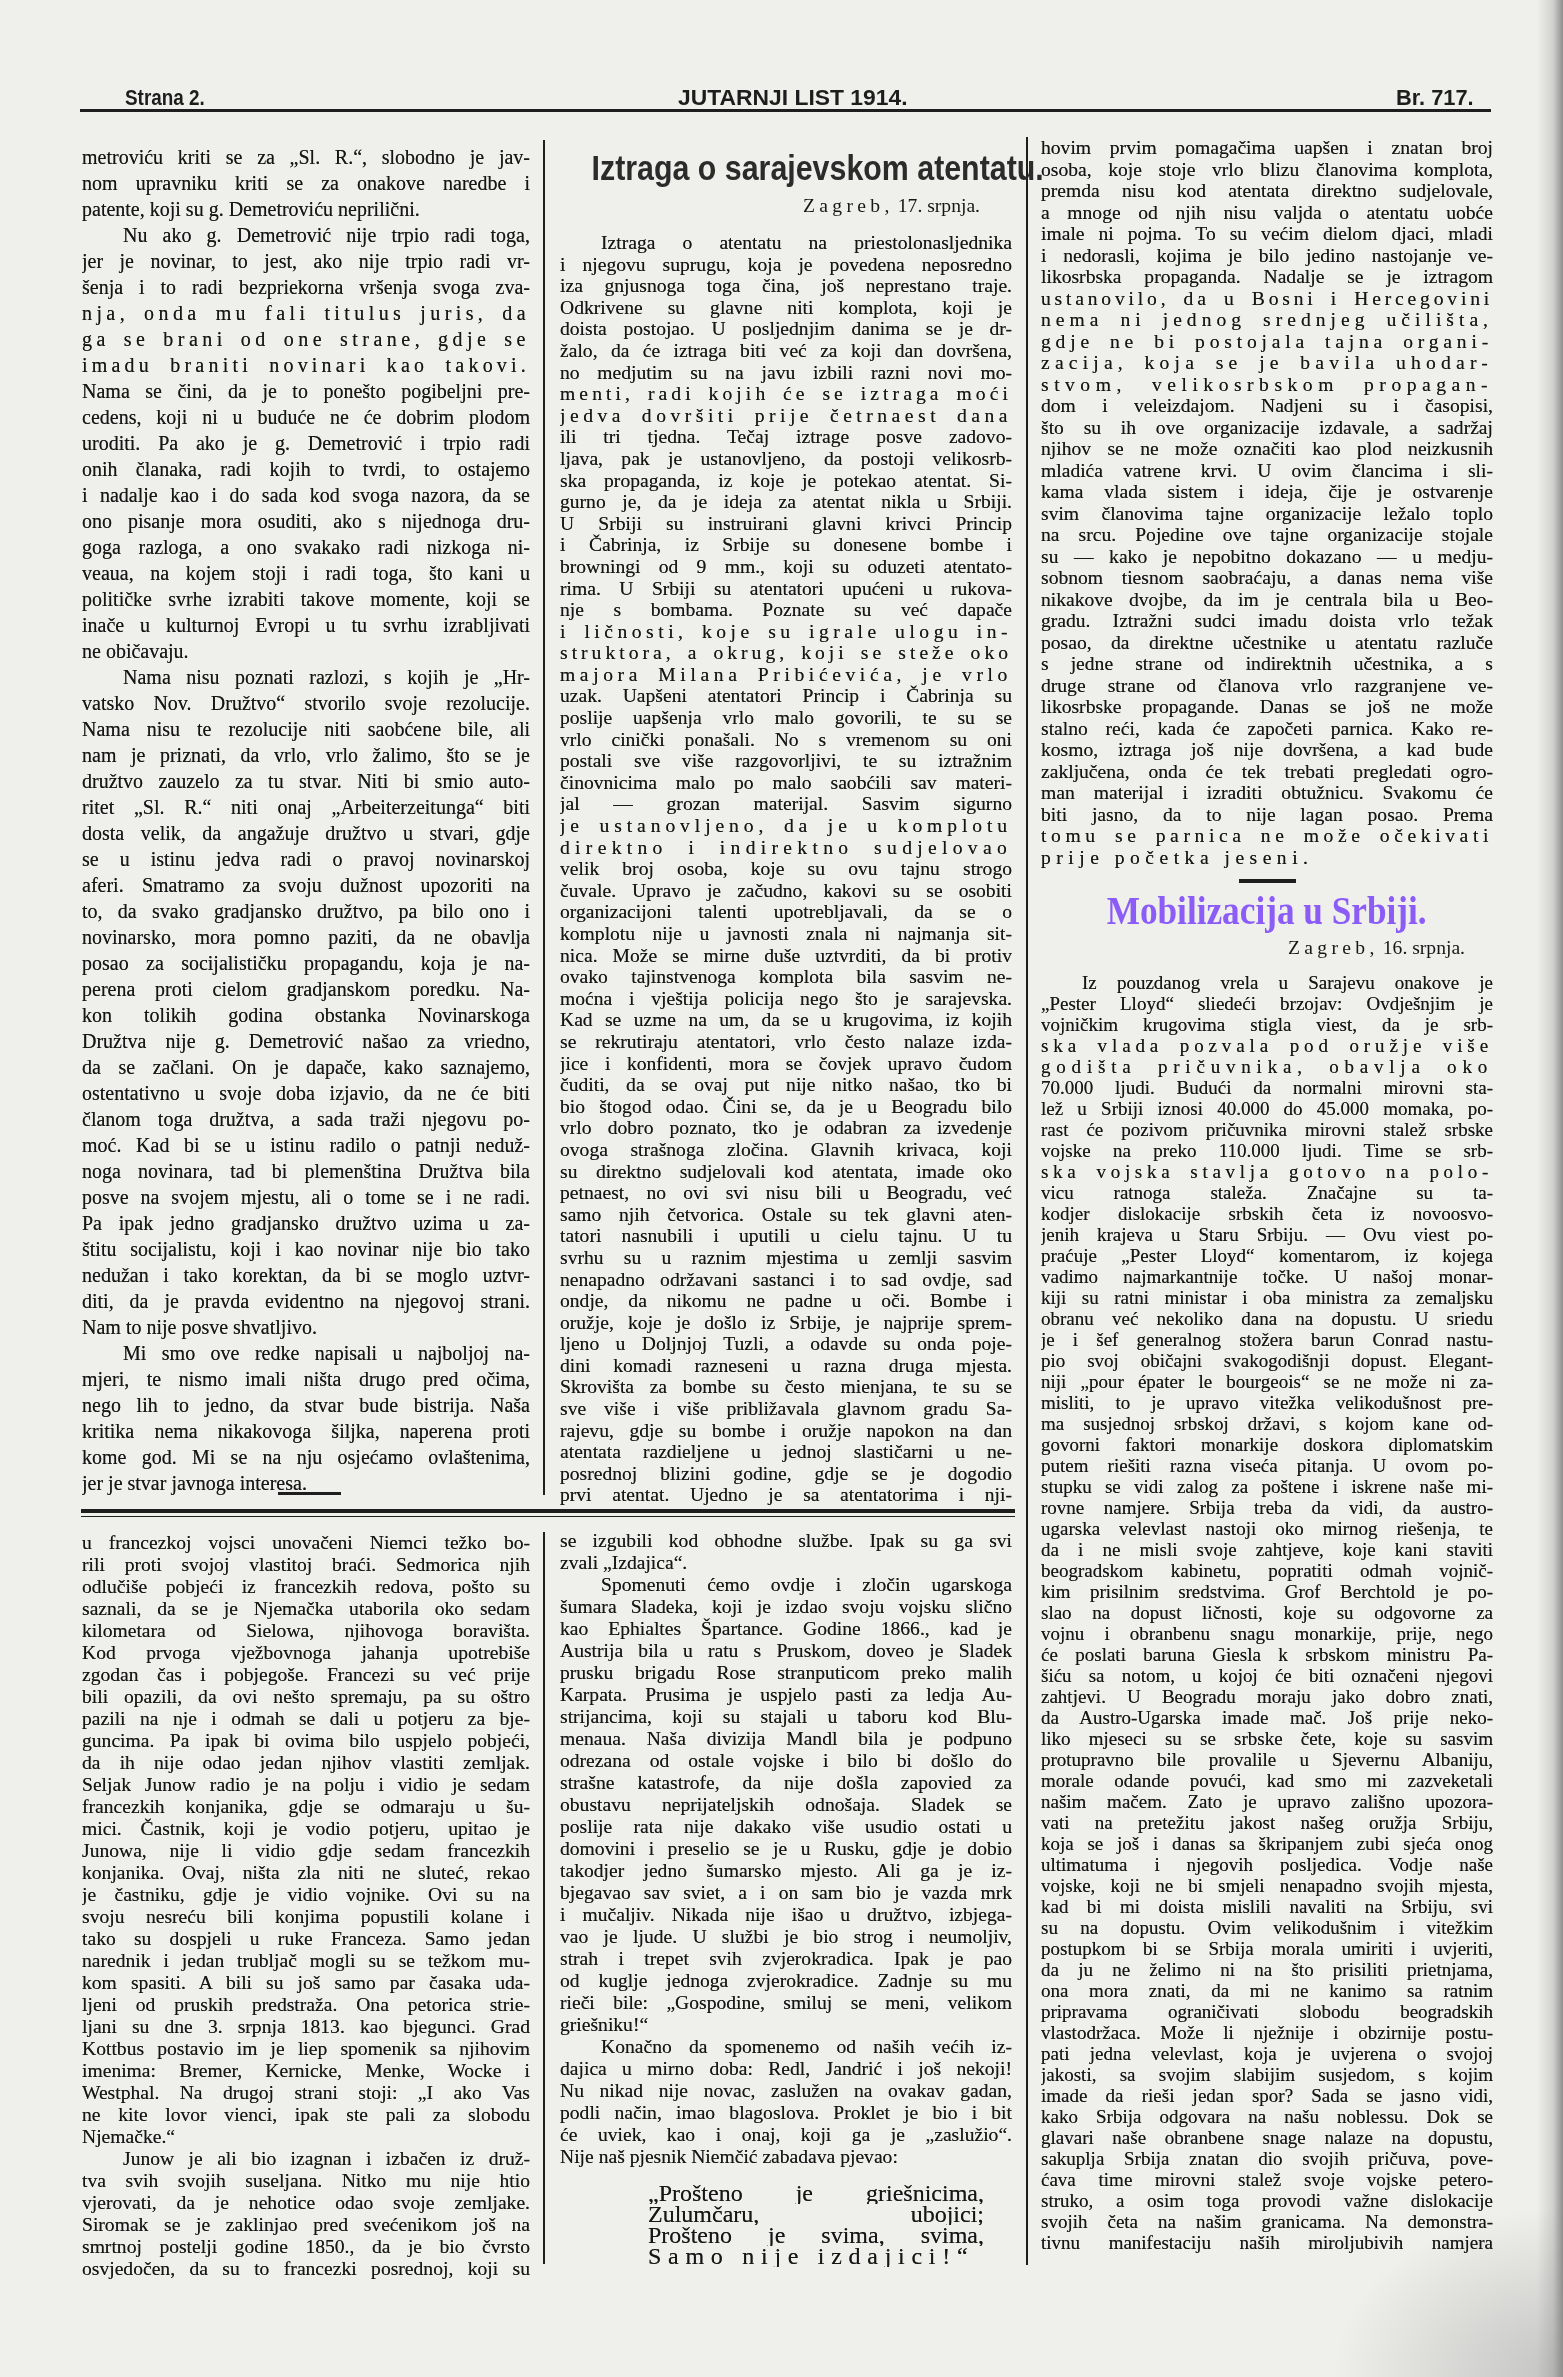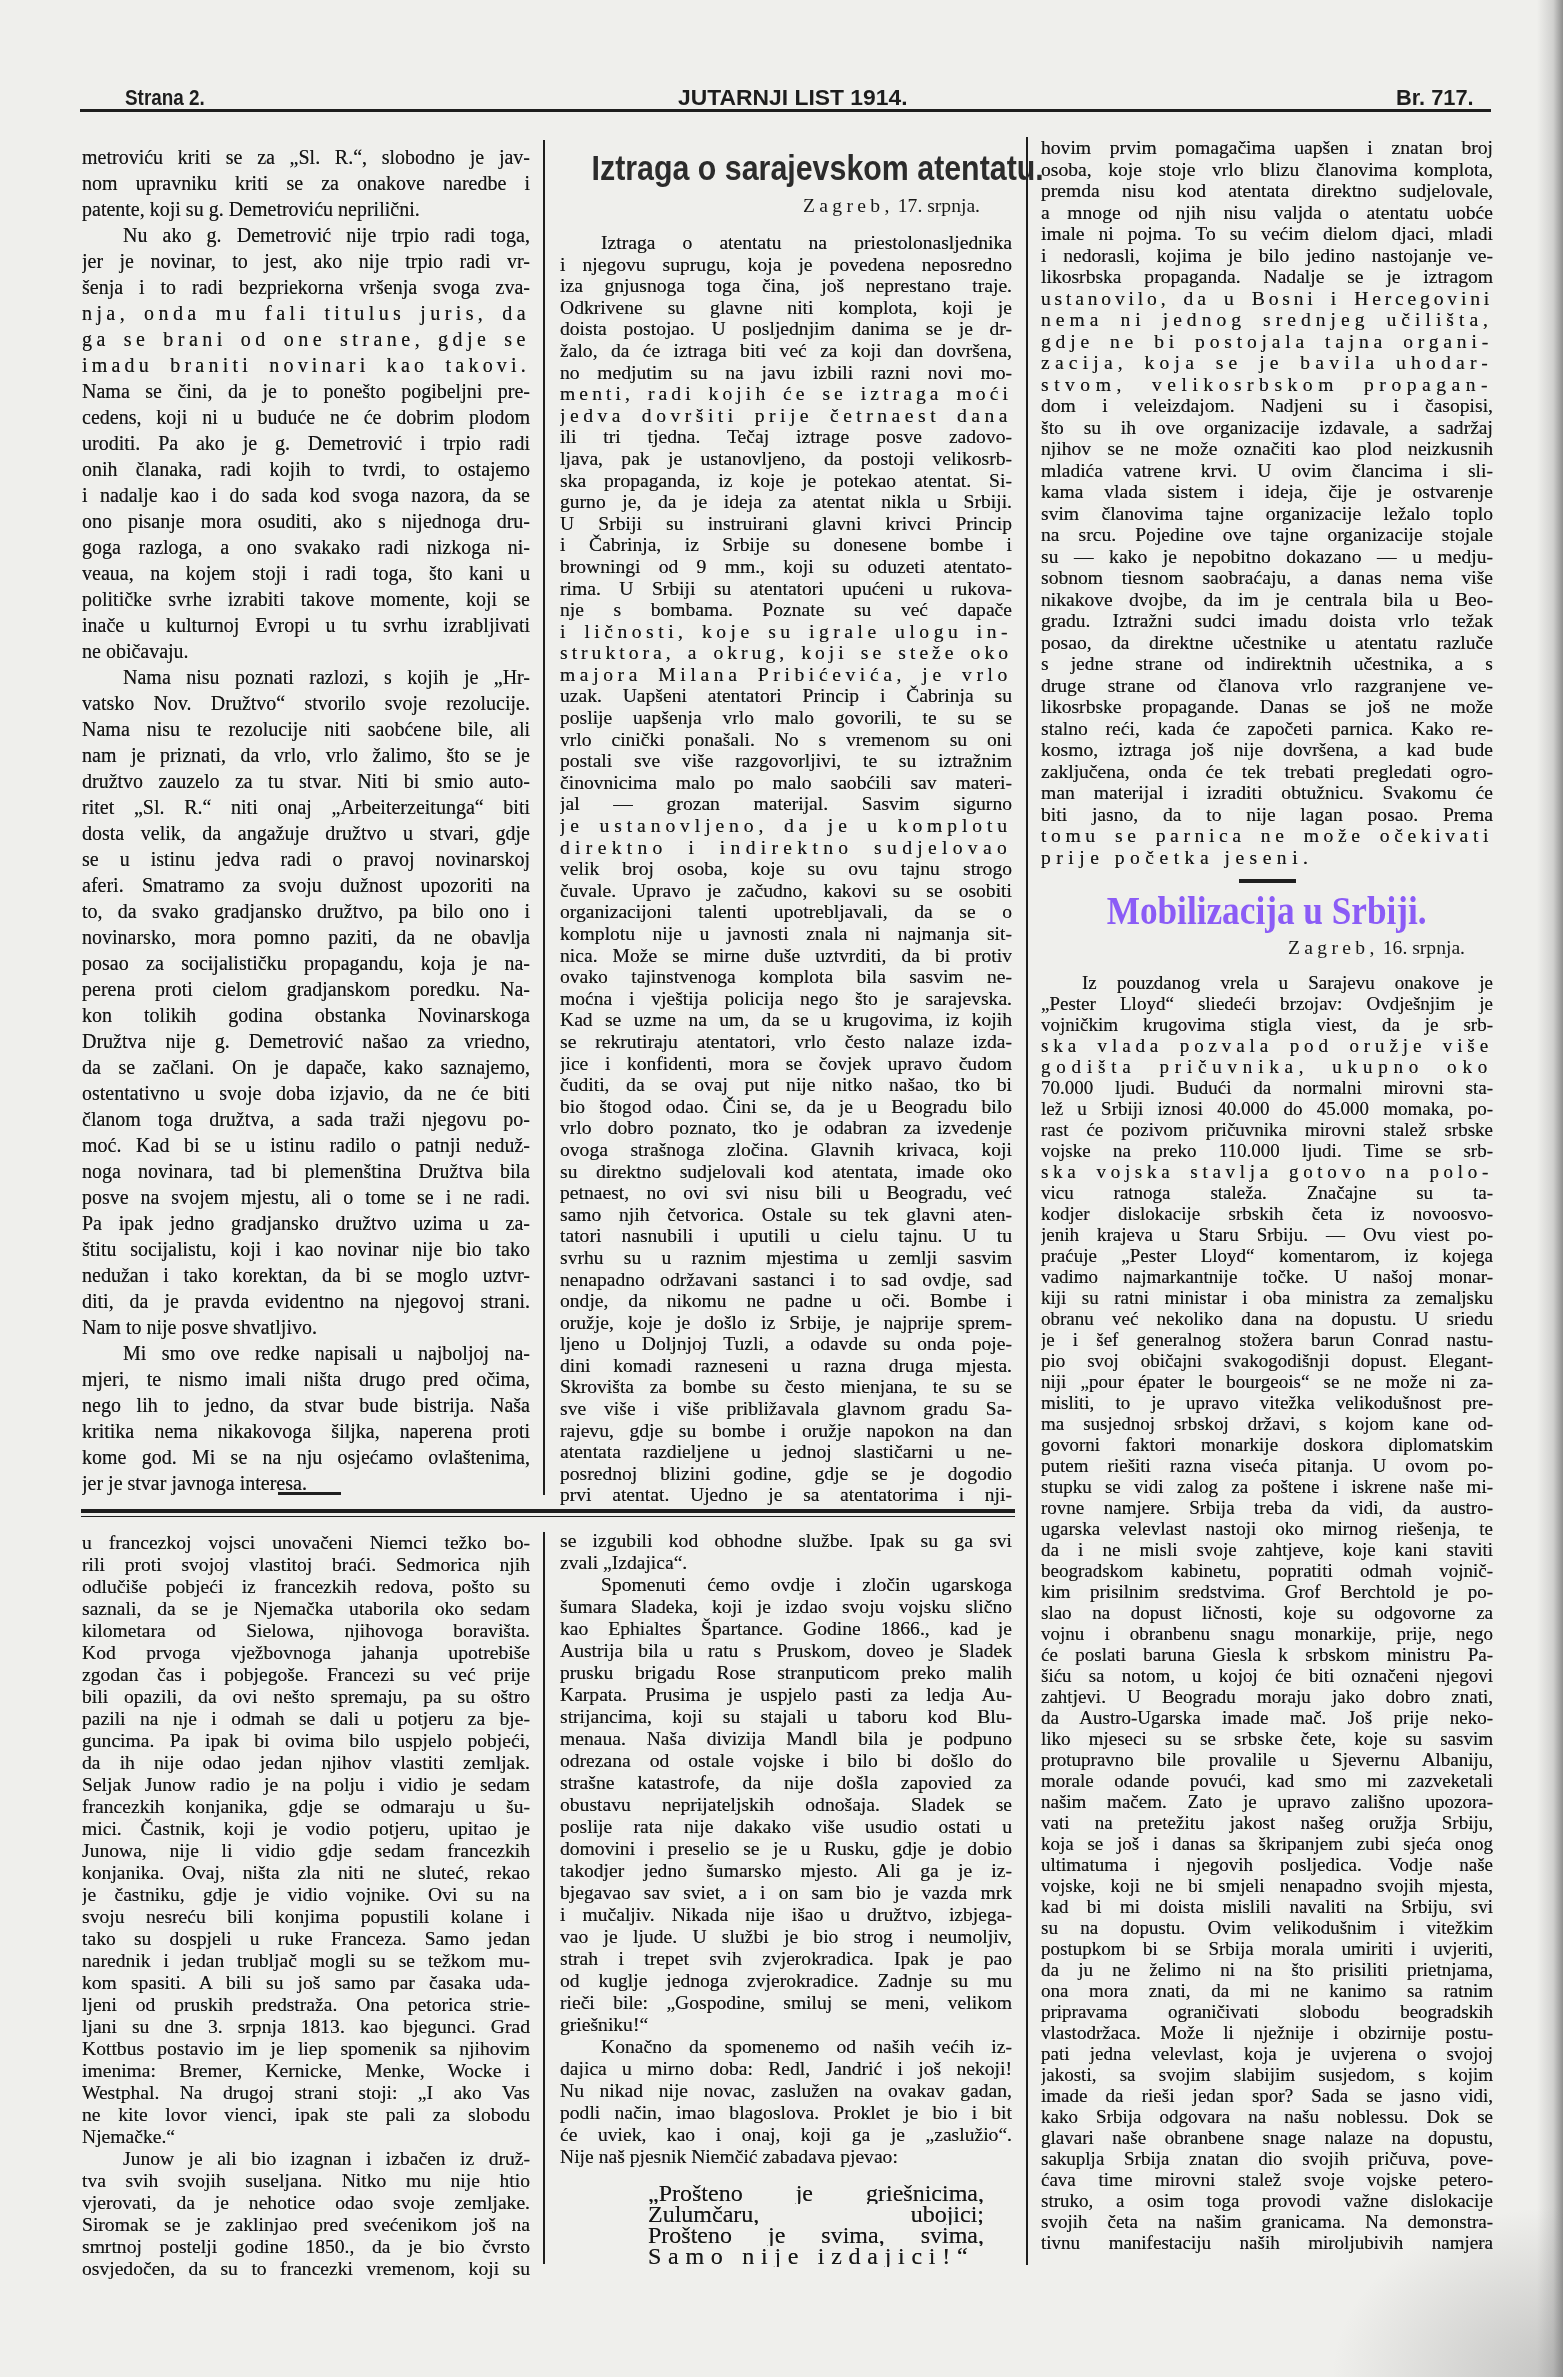--- a/index.html
+++ b/index.html
@@ -234,21 +234,21 @@
   <span class="fit" style="transform: scaleX(0.880762);">Mobilizacija u Srbiji.</span>
 </div>
 <div class="dateline" style="left:1041px; top:937px; width:424px;">
   <span class="place">Zagreb,</span><span>16. srpnja.</span>
 </div>
 <div class="col" id="col3b">
     <div class="ln ind jus"><span>Iz pouzdanog vrela u Sarajevu onakove je</span></div>
     <div class="ln jus"><span>„Pester Lloyd“ sliedeći brzojav: Ovdješnjim je</span></div>
     <div class="ln jus"><span>vojničkim krugovima stigla viest, da je srb-</span></div>
     <div class="ln jus sp"><span style="letter-spacing: 4.9px;">ska vlada pozvala pod oružje više</span></div>
-    <div class="ln jus sp"><span style="letter-spacing: 5.8px;">godišta pričuvnika, ukupno oko</span></div>
+    <div class="ln jus sp"><span style="letter-spacing: 5.8px;">godišta pričuvnika, obavlja oko</span></div>
     <div class="ln jus"><span>70.000 ljudi. Budući da normalni mirovni sta-</span></div>
     <div class="ln jus"><span>lež u Srbiji iznosi 40.000 do 45.000 momaka, po-</span></div>
     <div class="ln jus"><span>rast će pozivom pričuvnika mirovni stalež srbske</span></div>
     <div class="ln jus"><span>vojske na preko 110.000 ljudi. Time se srb-</span></div>
     <div class="ln jus sp"><span style="letter-spacing: 4.7px;">ska vojska stavlja gotovo na polo-</span></div>
     <div class="ln jus"><span>vicu ratnoga staleža. Značajne su ta-</span></div>
     <div class="ln jus"><span>kodjer dislokacije srbskih četa iz novoosvo-</span></div>
     <div class="ln jus"><span>jenih krajeva u Staru Srbiju. — Ovu viest po-</span></div>
     <div class="ln jus"><span>praćuje „Pester Lloyd“ komentarom, iz kojega</span></div>
     <div class="ln jus"><span>vadimo najmarkantnije točke. U našoj monar-</span></div>
@@ -327,21 +327,21 @@
     <div class="ln jus"><span>Kottbus postavio im je liep spomenik sa njihovim</span></div>
     <div class="ln jus"><span>imenima: Bremer, Kernicke, Menke, Wocke i</span></div>
     <div class="ln jus"><span>Westphal. Na drugoj strani stoji: „I ako Vas</span></div>
     <div class="ln jus"><span>ne kite lovor vienci, ipak ste pali za slobodu</span></div>
     <div class="ln end"><span>Njemačke.“</span></div>
     <div class="ln ind jus"><span>Junow je ali bio izagnan i izbačen iz druž-</span></div>
     <div class="ln jus"><span>tva svih svojih suseljana. Nitko mu nije htio</span></div>
     <div class="ln jus"><span>vjerovati, da je nehotice odao svoje zemljake.</span></div>
     <div class="ln jus"><span>Siromak se je zaklinjao pred svećenikom još na</span></div>
     <div class="ln jus"><span>smrtnoj postelji godine 1850., da je bio čvrsto</span></div>
-    <div class="ln jus"><span>osvjedočen, da su to francezki vremenom, koji su</span></div>
+    <div class="ln jus"><span>osvjedočen, da su to francezki posrednoj, koji su</span></div>
   </div>
 <div class="col" id="col2b">
     <div class="ln jus"><span>se izgubili kod obhodne službe. Ipak su ga svi</span></div>
     <div class="ln end"><span>zvali „Izdajica“.</span></div>
     <div class="ln ind jus"><span>Spomenuti ćemo ovdje i zločin ugarskoga</span></div>
     <div class="ln jus"><span>šumara Sladeka, koji je izdao svoju vojsku slično</span></div>
     <div class="ln jus"><span>kao Ephialtes Špartance. Godine 1866., kad je</span></div>
     <div class="ln jus"><span>Austrija bila u ratu s Pruskom, doveo je Sladek</span></div>
     <div class="ln jus"><span>prusku brigadu Rose stranputicom preko malih</span></div>
     <div class="ln jus"><span>Karpata. Prusima je uspjelo pasti za ledja Au-</span></div>

